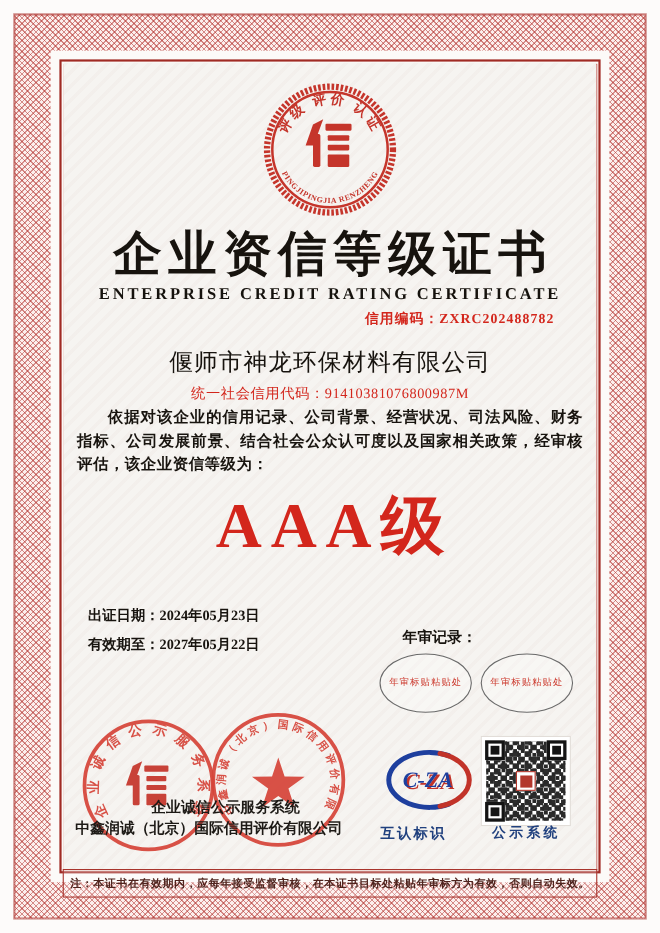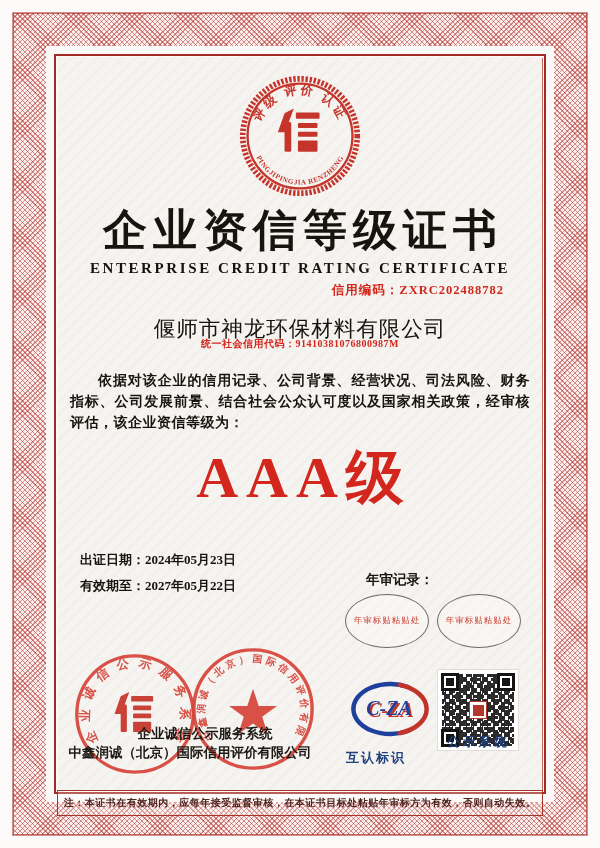--- a/index.html
+++ b/index.html
@@ -24,21 +24,21 @@
   .abs{position:absolute;}
   .seal-top{left:50%;top:17px;transform:translateX(-50%);width:124px;height:124px;}
 
   .cert-title{top:144px;left:0;width:100%;text-align:center;font-size:44px;font-weight:700;
     color:#17130e;letter-spacing:6px;text-indent:6px;white-space:nowrap;}
   .cert-subtitle{top:203px;left:0;width:100%;text-align:center;font-size:15px;font-weight:700;
     color:#15120d;letter-spacing:2.6px;white-space:nowrap;}
   .credit-code{top:225px;right:38px;font-size:12.5px;font-weight:700;color:#d3261c;letter-spacing:1px;}
   .company-name{top:257px;left:0;width:100%;text-align:center;font-size:21.5px;font-weight:400;
     color:#17130e;letter-spacing:1px;}
-  .uscc{top:280px;left:0;width:100%;text-align:center;font-size:10px;font-weight:700;
+  .uscc{top:292px;left:0;width:100%;text-align:center;font-size:13px;font-weight:400;
     color:#d3261c;letter-spacing:.5px;}
   .body-par{top:313px;left:12px;right:12px;font-size:14px;font-weight:700;line-height:21px;
     color:#18140f;text-align:justify;text-indent:2em;letter-spacing:.5px;}
   .rating{top:382px;left:0;width:100%;text-align:center;font-size:58px;font-weight:700;
     color:#d3261c;letter-spacing:8px;text-indent:8px;}
 
   .details{top:490px;left:22px;font-size:13px;font-weight:700;color:#17130e;}
   .details .row{height:26px;line-height:26px;white-space:nowrap;}
 
   .annual-label{top:514px;left:280px;font-size:13.5px;font-weight:700;color:#17130e;margin-left:28px;}
@@ -60,21 +60,21 @@
   .qr{left:379px;top:612px;width:80px;height:80px;background:#fff;border:1px solid #e2ddd8;}
   .qr-noise{position:absolute;inset:4px;opacity:.92;background:
     conic-gradient(#161616 25%, rgba(0,0,0,0) 0 50%, #161616 0 75%, rgba(0,0,0,0) 0) 0 0/7px 7px,
     conic-gradient(#1c1c1c 25%, rgba(0,0,0,0) 0 50%, #1c1c1c 0 75%, rgba(0,0,0,0) 0) 2px 3px/11px 11px;}
   .qr-finder{position:absolute;width:18px;height:18px;border:3px solid #141414;background:#fff;box-sizing:border-box;}
   .qr-finder::after{content:"";position:absolute;inset:2px;background:#141414;}
   .qr-finder.tl{left:3px;top:3px;} .qr-finder.tr{right:3px;top:3px;} .qr-finder.bl{left:3px;bottom:3px;}
   .qr-center{position:absolute;left:50%;top:50%;width:16px;height:16px;transform:translate(-50%,-50%);
     background:#fff;border:1px solid #b3372c;}
   .qr-center::after{content:"";position:absolute;inset:2.5px;background:#b3372c;}
-  .qr-caption{top:677px;left:371px;width:96px;text-align:center;font-size:12.5px;font-weight:700;
+  .qr-caption{top:692px;left:371px;width:96px;text-align:center;font-size:12.5px;font-weight:700;
     color:#20407e;white-space:nowrap;}
 
   .note{left:-1px;right:-1px;top:708px;height:24px;border:1px solid #a8342c;
     display:flex;align-items:center;justify-content:center;font-size:10px;font-weight:700;
     color:#4f241e;letter-spacing:.5px;background:rgba(255,255,255,.25);white-space:nowrap;margin-top:25px;}
 </style>
 </head>
 <body>
 
 <div class="page">

